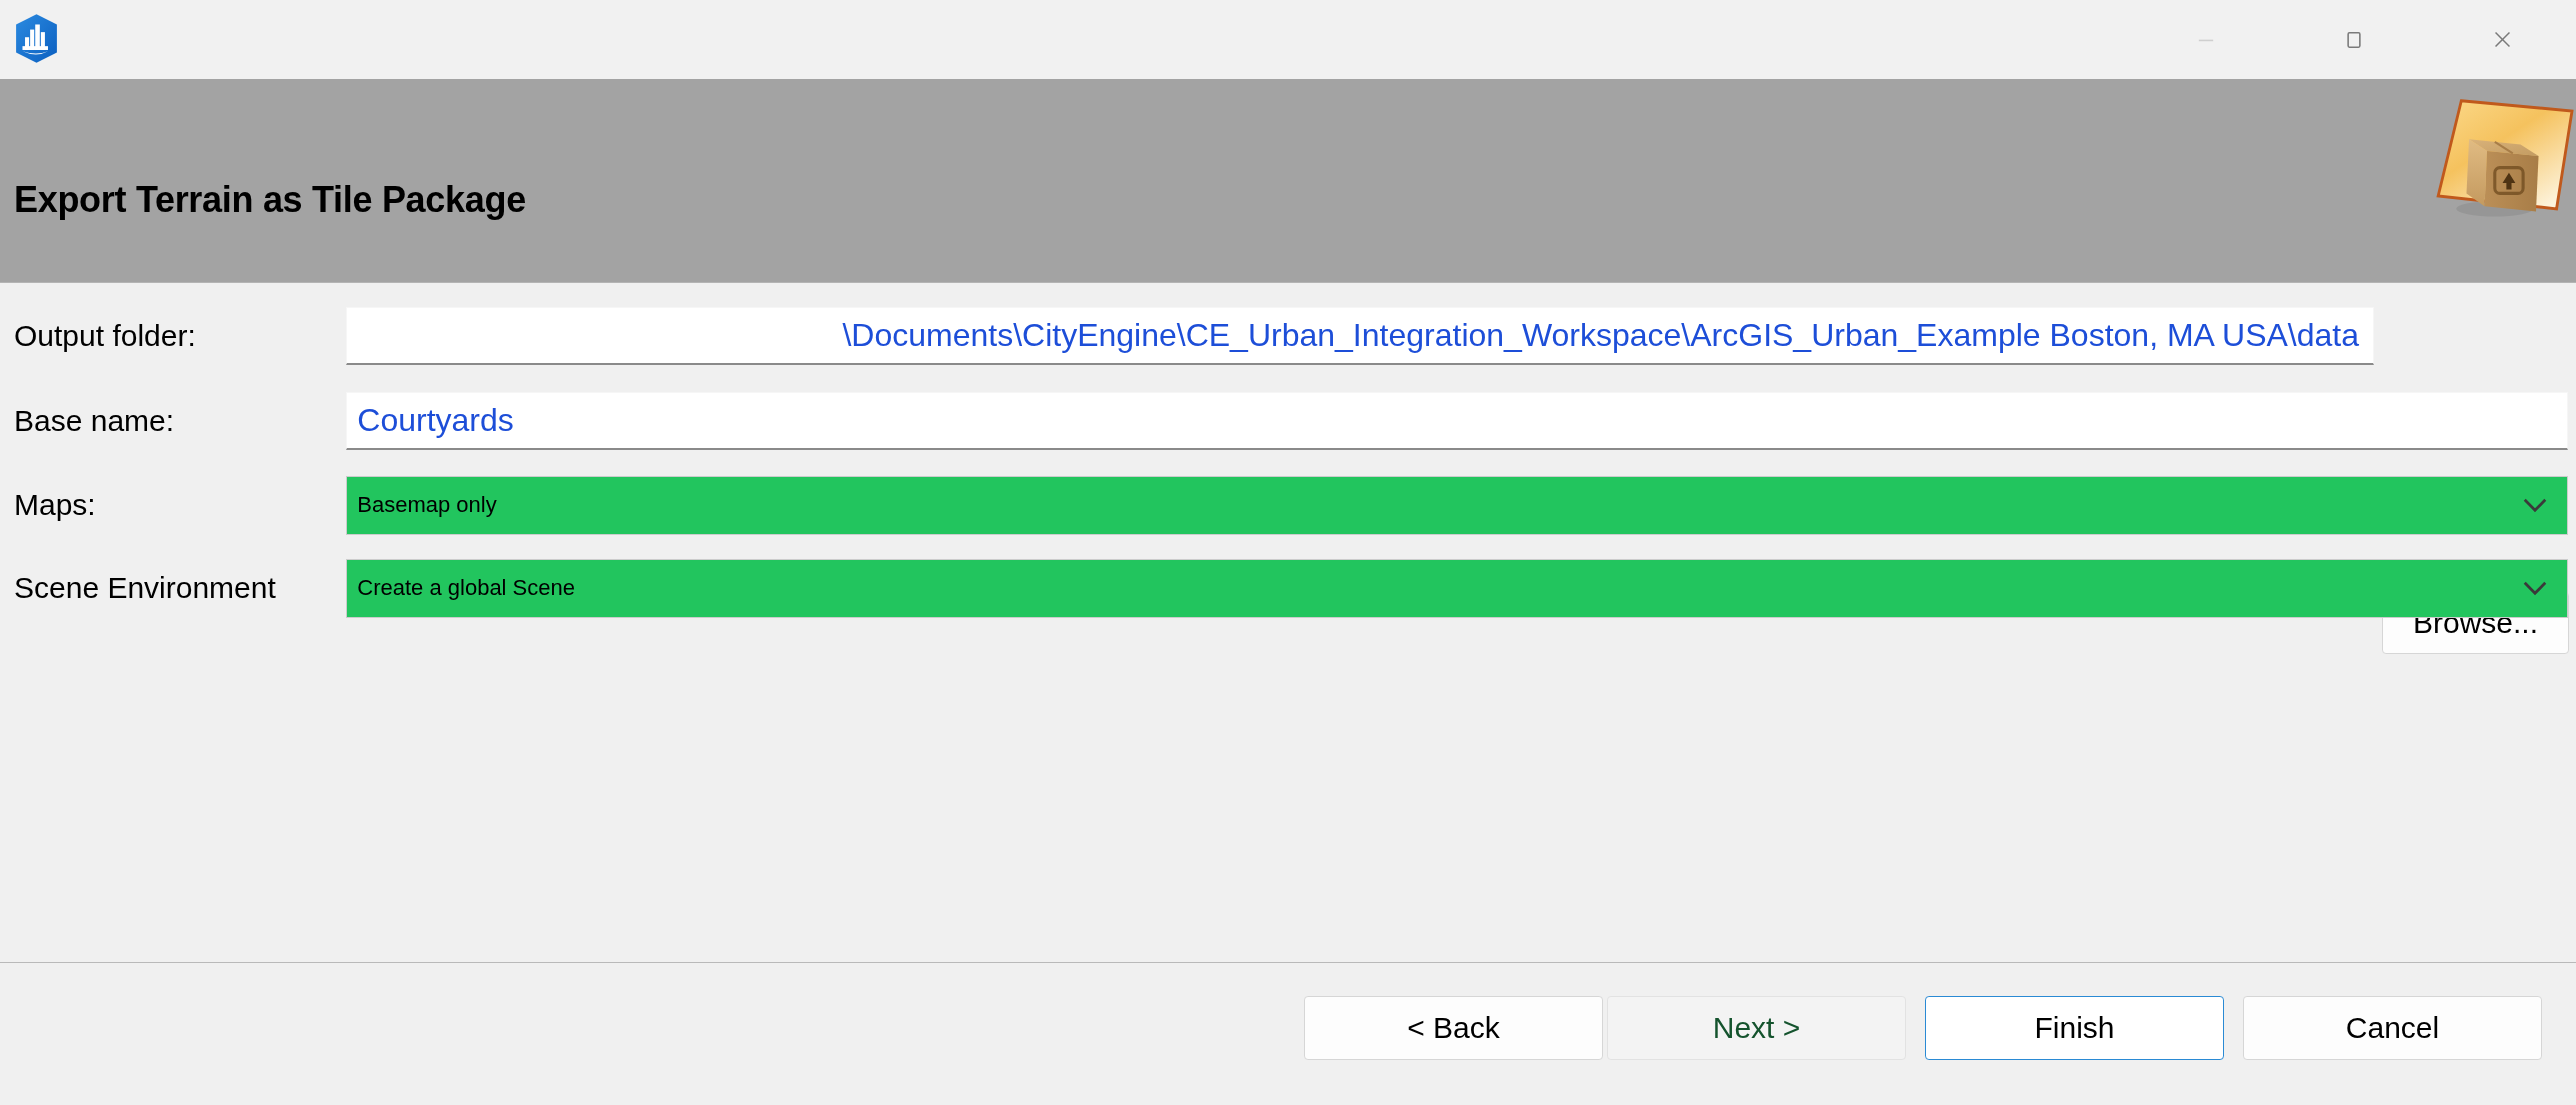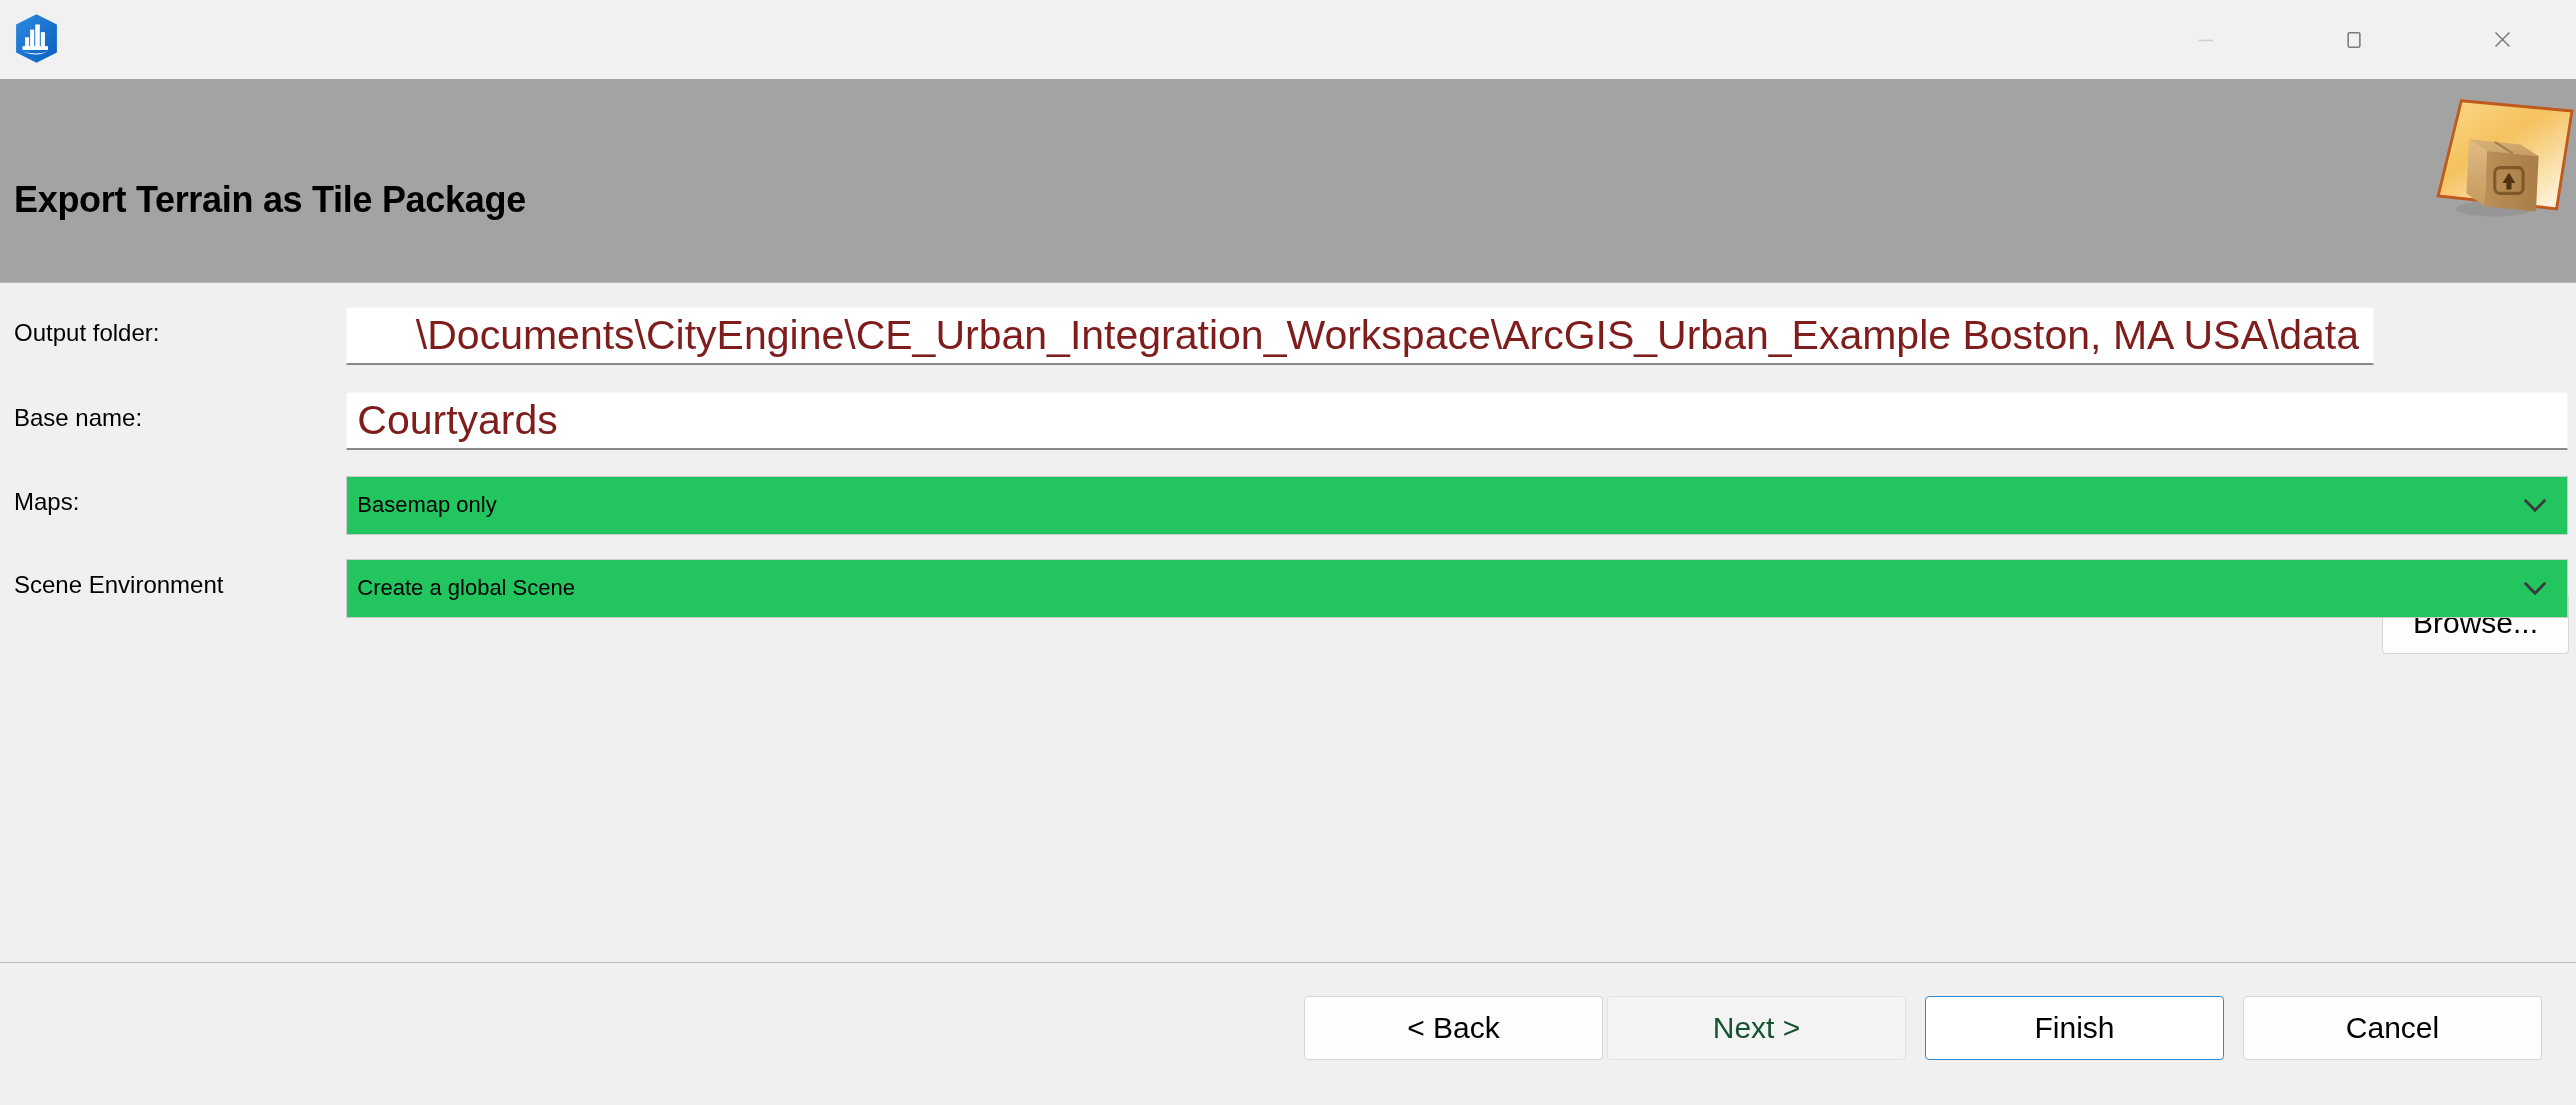--- a/index.html
+++ b/index.html
@@ -79,37 +79,37 @@
     position: absolute;
     left: 0;
     width: 2576px;
     height: 58px;
     display: flex;
     align-items: center;
   }
   .row-label {
     position: absolute;
     left: 14px;
-    font-size: 24px;
+    font-size: 30px;
     white-space: nowrap;
     color: #000;
   }
 
   .field {
     position: absolute;
     height: 58px;
     box-sizing: border-box;
     background: #ffffff;
     border: 0.6px solid #f6f6f6;
     border-bottom: 2.6px solid #8a8a8a;
-    font-size: 41px;
+    font-size: 32px;
     display: flex;
     align-items: center;
     padding: 0 10.3px;
-    color: #7f1d1d;
+    color: #1d4ed8;
     overflow: hidden;
     white-space: nowrap;
   }
   .field.right-align { justify-content: flex-end; padding-right: 14px; }
 
   .combo {
     position: absolute;
     height: 59px;
     box-sizing: border-box;
     background: #22c55e;

